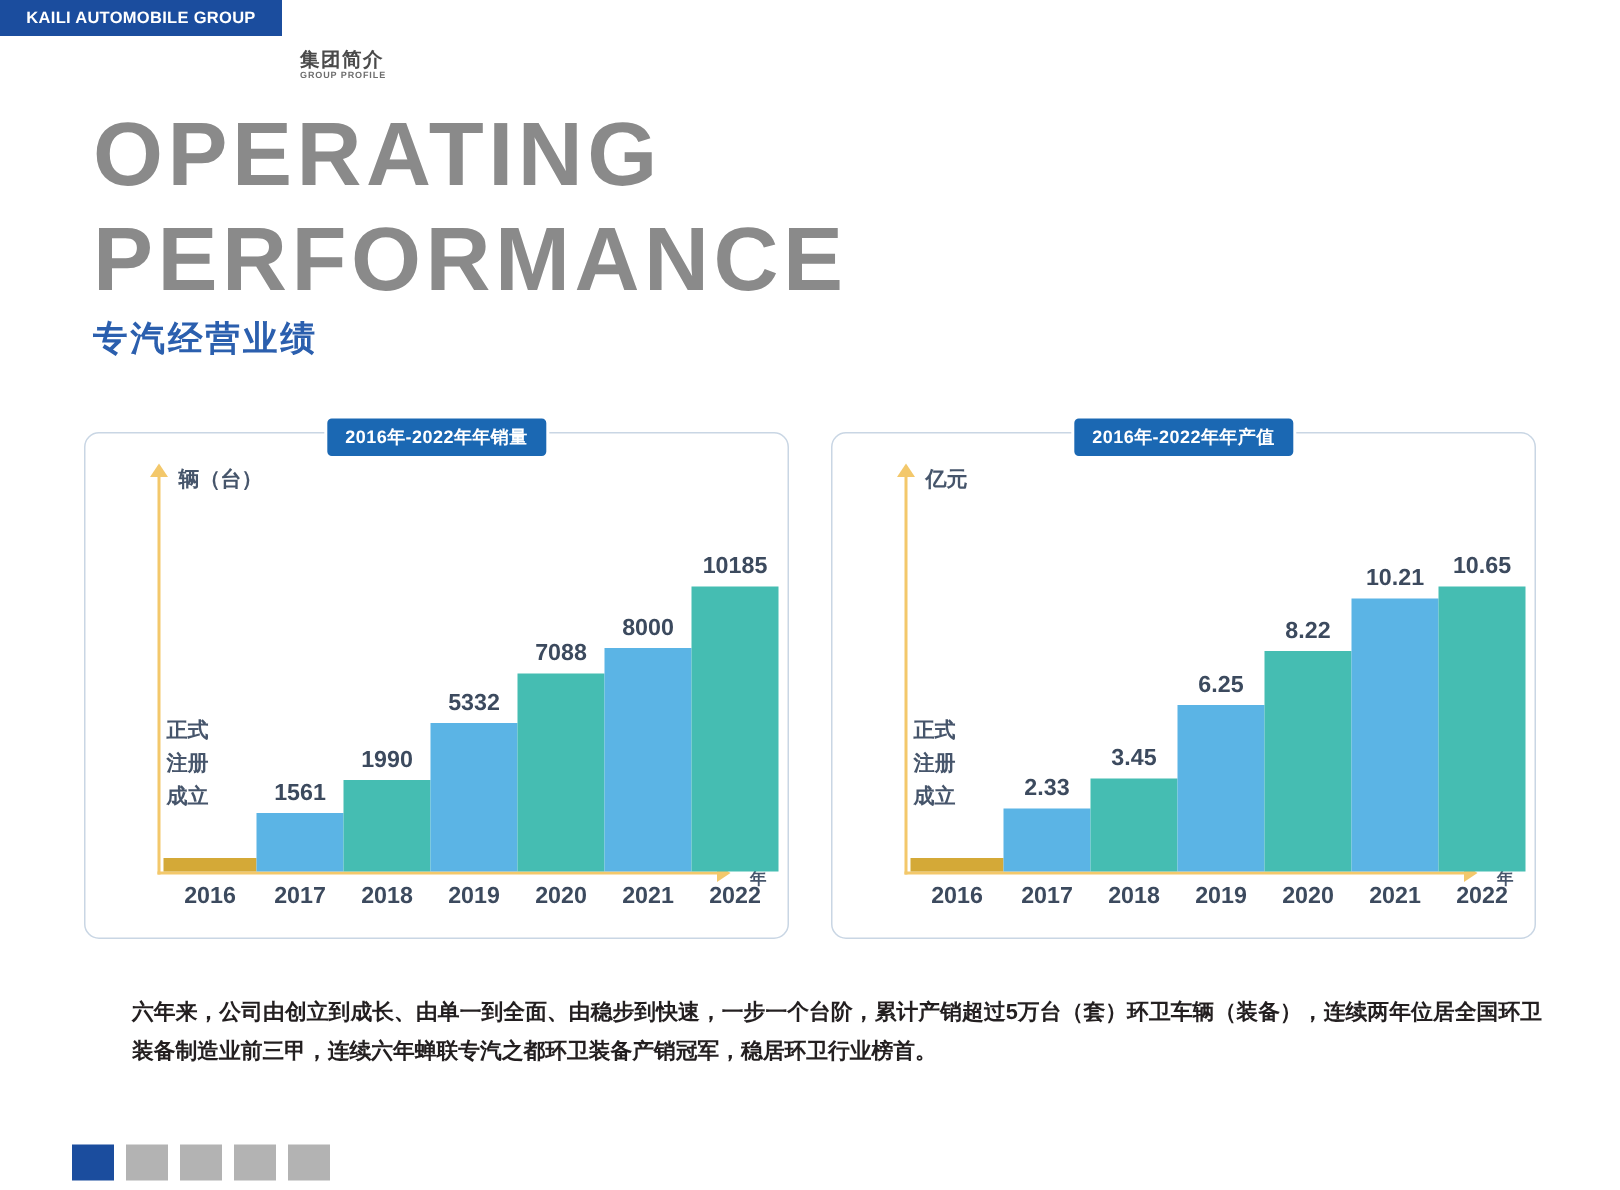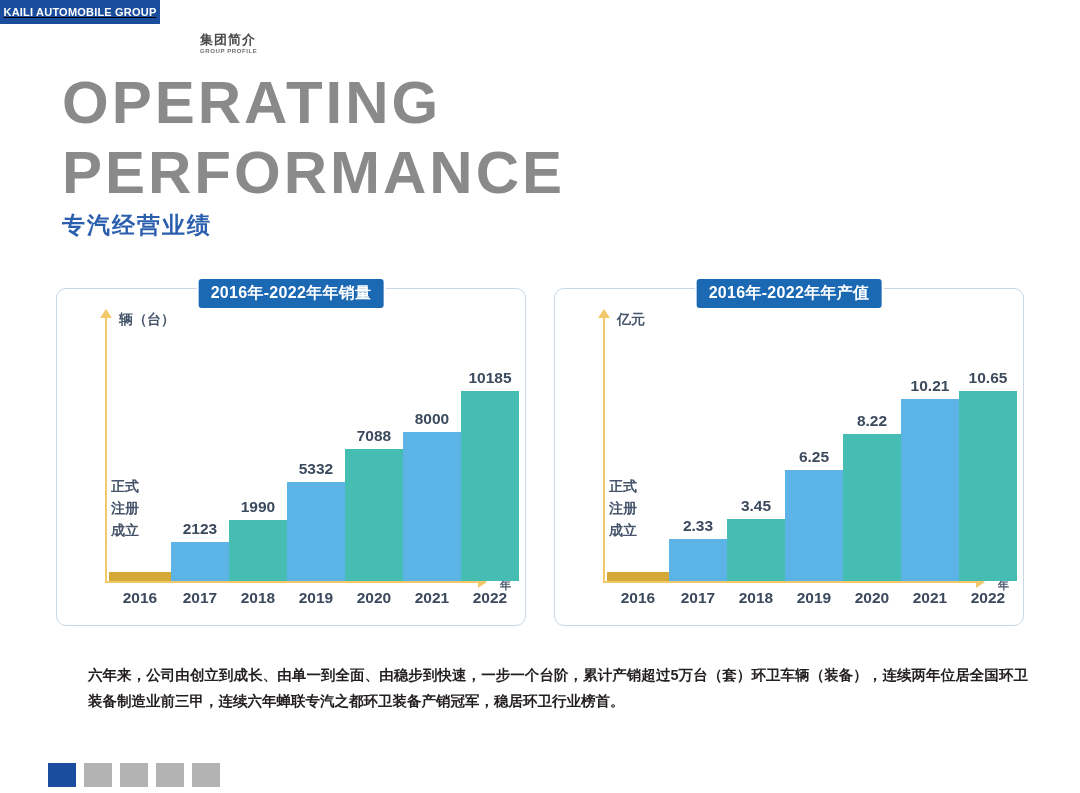--- a/index.html
+++ b/index.html
@@ -7,22 +7,22 @@
   body{
     width:1080px;height:793px;
     background:#ffffff;
     font-family:"Liberation Sans","DejaVu Sans",sans-serif;
     overflow:hidden;position:relative;
   }
 
   
   .header{position:absolute;left:0;top:0;width:1080px;height:26px;}
   .brand-bar{
-    position:absolute;left:0;top:0;width:160px;height:24px;
-    background:#1B4D9E;display:flex;align-items:center;justify-content:center;text-decoration:underline;
+    position:absolute;left:0;top:0;width:188px;height:24px;
+    background:#1B4D9E;display:flex;align-items:center;justify-content:center;
   }
   .brand-bar-label{
     color:#ffffff;font-size:11px;font-weight:bold;letter-spacing:.2px;
     white-space:nowrap;
   }
   .section-tag{position:absolute;left:200px;top:1px;width:120px;margin-top:32px;}
   .section-tag-cn{
     font-size:13px;font-weight:bold;color:#4A4A4A;letter-spacing:1px;
     line-height:13px;
   }
@@ -46,21 +46,21 @@
   .cards{position:absolute;left:56px;top:288px;width:968px;height:340px;
     display:flex;justify-content:space-between;}
   .card{
     position:relative;width:470px;height:338px;
     border:1px solid #C9D6E4;border-radius:10px;background:#ffffff;
     box-sizing:border-box;
   }
   .card-badge{
     position:absolute;top:-12px;left:50%;transform:translateX(-50%);
     background:#1B68B3;color:#fff;border-radius:5px;
-    padding:4px 12px;font-size:16px;font-weight:bold;white-space:nowrap;
+    padding:4px 12px;font-size:12px;font-weight:bold;white-space:nowrap;
     letter-spacing:.3px;border:2px solid #ffffff;
   }
 
   .plot{position:absolute;left:0;top:0;width:100%;height:100%;}
 
   
   .axis-y{
     position:absolute;left:48px;bottom:42px;top:26px;width:2px;background:#F3C86B;
   }
   .axis-y-arrow{
@@ -159,21 +159,21 @@
         <div>正式</div>
         <div>注册</div>
         <div>成立</div>
       </div>
       <div class="bars">
           <div class="bar-col">
             <div class="bar gold" style="height: 9px; width: 62px;"></div>
             <div class="bar-label">2016</div>
           </div>
           <div class="bar-col">
-            <div class="bar-value">2123</div>
+            <div class="bar-value">1561</div>
             <div class="bar blue" style="height: 39.5063px;"></div>
             <div class="bar-label">2017</div>
           </div>
           <div class="bar-col">
             <div class="bar-value">1990</div>
             <div class="bar teal" style="height: 60.9435px;"></div>
             <div class="bar-label">2018</div>
           </div>
           <div class="bar-col">
             <div class="bar-value">5332</div>

